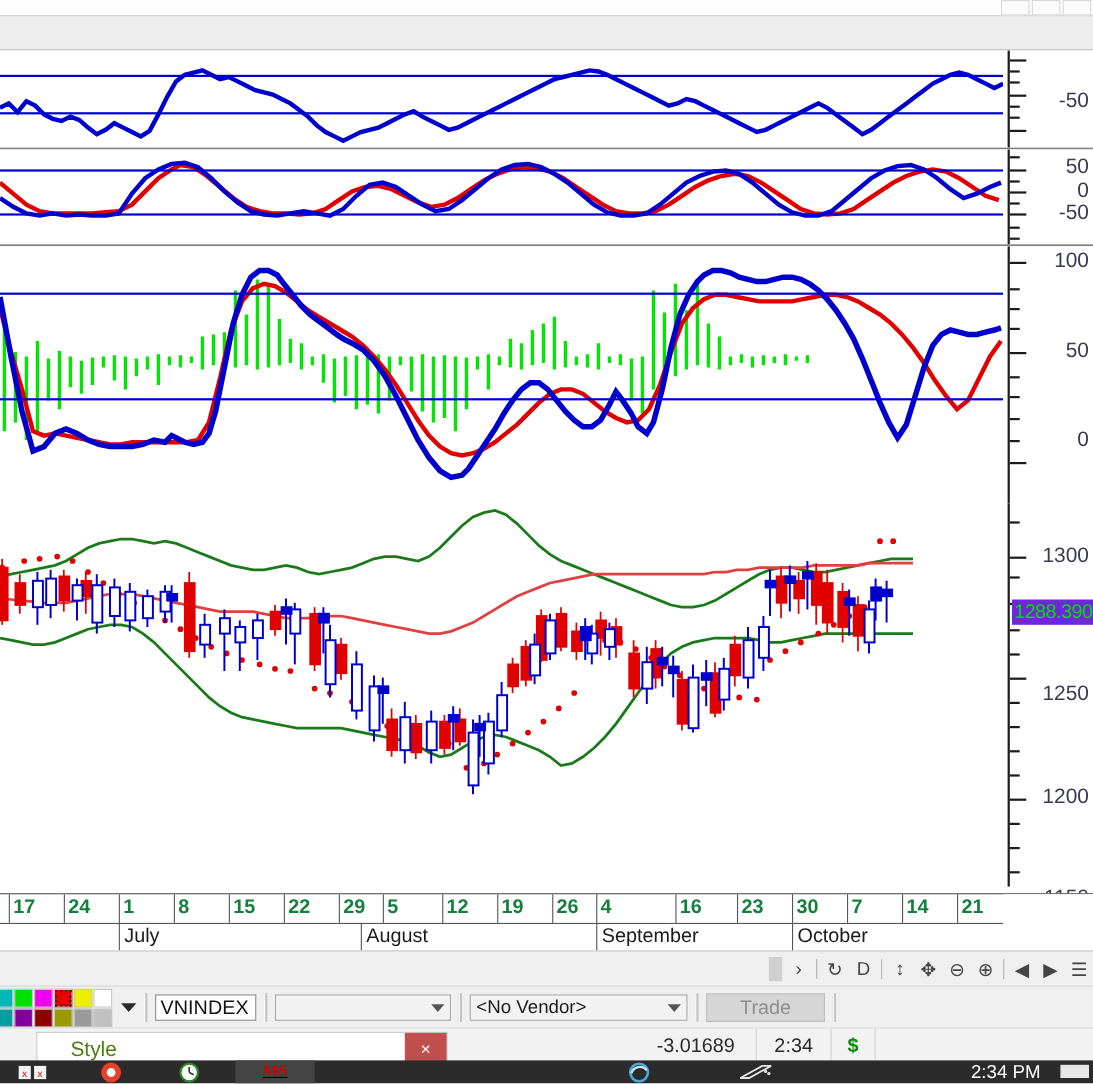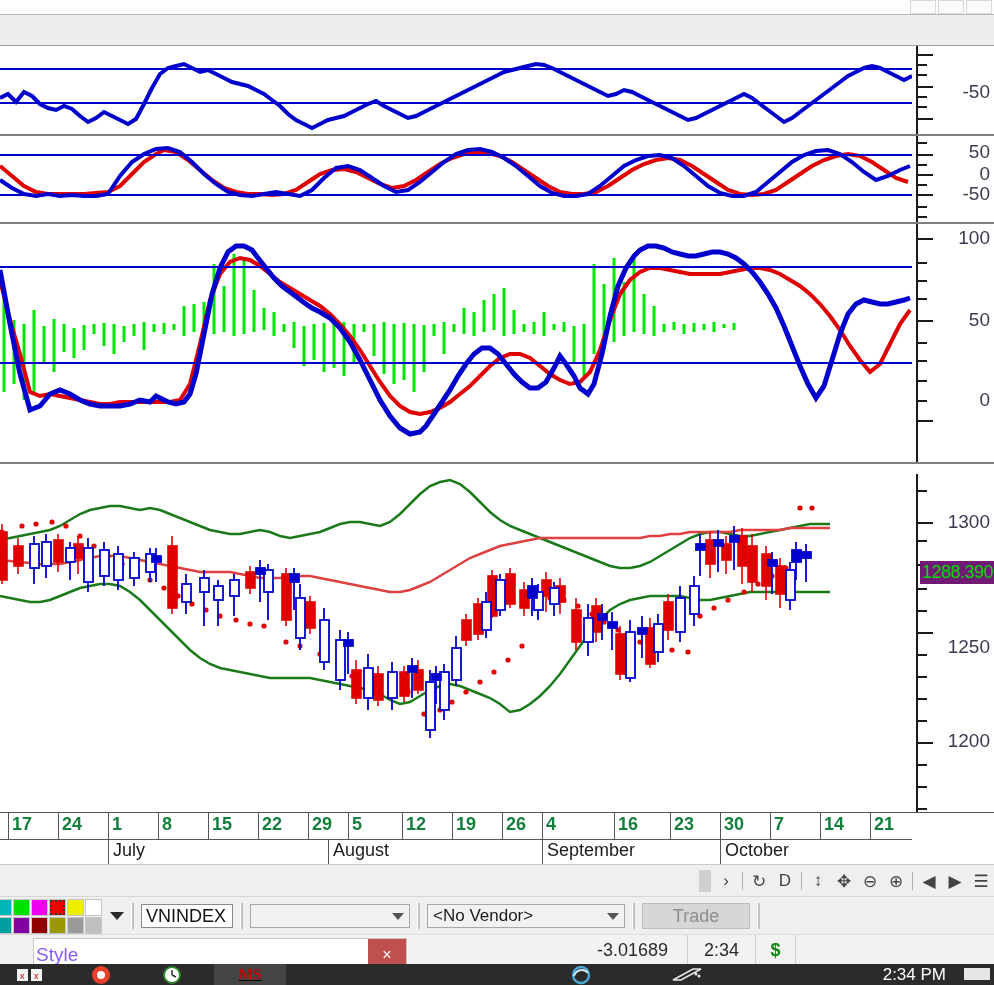--- a/index.html
+++ b/index.html
@@ -18,21 +18,21 @@
   .plot{position:absolute;left:0;top:0;width:912px;height:100%;overflow:hidden;background:#fff;}
   .axis{position:absolute;left:912px;top:0;width:82px;height:100%;background:#fff;border-left:0;}
   .axisline{position:absolute;left:4px;top:0;width:2px;height:100%;background:#1a1a1a;}
   .tick{position:absolute;left:6px;width:9px;height:2px;background:#1a1a1a;}
   .tickmaj{position:absolute;left:6px;width:15px;height:2px;background:#1a1a1a;}
   .alabel{position:absolute;right:4px;transform:translateY(-50%);font-size:19px;color:#3a3a52;font-family:"Liberation Sans",sans-serif;white-space:nowrap;}
 
   #pane1{top:0;height:88px;}
   #pane2{top:90px;height:86px;}
   #pane3{top:178px;height:238px;}
-  #pane4{top:428px;height:348px;border-bottom:none;}
+  #pane4{top:412px;height:348px;border-bottom:none;}
 
   .lvl{position:absolute;left:0;width:912px;height:2px;background:#0000cd;}
 
   
   .dateaxis{position:absolute;left:0;top:812px;width:994px;height:52px;background:#fff;border-top:1px solid #555;}
   .daterow{position:absolute;left:0;top:0;width:912px;height:26px;border-bottom:1px solid #555;}
   .monthrow{position:absolute;left:0;top:26px;width:912px;height:26px;}
   .dcell{position:absolute;top:0;height:26px;border-left:1px solid #555;box-sizing:border-box;}
   .dcell span{position:absolute;left:3px;top:1px;font-size:18px;color:#15803d;font-weight:bold;}
   .mcell{position:absolute;top:0;height:26px;border-left:1px solid #555;box-sizing:border-box;}
@@ -57,31 +57,31 @@
   .combo{height:24px;background:#f2f2f2;border:1px solid #a8a8a8;display:flex;align-items:center;justify-content:space-between;padding:0 5px;font-size:17px;color:#1a1a1a;box-sizing:border-box;}
   .combo .cv{width:0;height:0;border-left:6px solid transparent;border-right:6px solid transparent;border-top:7px solid #555;}
   .tradebtn{width:108px;height:26px;background:#d6d6d6;border:1px solid #bdbdbd;display:flex;align-items:center;justify-content:center;font-size:18px;color:#8e8e8e;box-sizing:border-box;}
 
   
   .statusbar{position:absolute;left:0;top:934px;width:994px;height:30px;background:#f2f2f2;border-top:1px solid #dcdcdc;display:flex;align-items:center;font-size:18px;color:#2a2a2a;}
   .sfield{height:30px;display:flex;align-items:center;justify-content:center;border-right:1px solid #cfcfcf;box-sizing:border-box;}
 
   
   .stylepop{position:absolute;left:33px;top:938px;width:372px;height:32px;background:#fff;border:1px solid #c8c8c8;display:flex;align-items:center;z-index:30;}
-  .stylepop .lbl{margin-left:2px;font-size:19px;color:#8b5cf6;}
+  .stylepop .lbl{margin-left:30px;font-size:19px;color:#4d7c0f;}
   .stylepop .xbtn{position:absolute;right:0;top:0;width:38px;height:32px;background:#c0504d;color:#fff;display:flex;align-items:center;justify-content:center;font-size:16px;}
 
   
   .taskbar{position:absolute;left:0;top:964px;width:994px;height:21px;background:#2b2b2b;z-index:40;}
   .tbicon{position:absolute;top:0;height:21px;display:flex;align-items:center;justify-content:center;}
   .tbactive{position:absolute;top:0;height:21px;background:#444;}
   .tbclock{position:absolute;right:48px;top:0;height:21px;display:flex;align-items:center;color:#fff;font-size:17px;}
   .tbshow{position:absolute;right:4px;top:4px;width:26px;height:12px;background:#e6e6e6;}
 
-  .pricelabel{position:absolute;background:#701a75;color:#00e000;font-family:"Liberation Sans",sans-serif;font-size:18px;padding:1px 2px;letter-spacing:-0.5px;white-space:nowrap;}
+  .pricelabel{position:absolute;background:#6d28d9;color:#00e000;font-family:"Liberation Sans",sans-serif;font-size:18px;padding:1px 2px;letter-spacing:-0.5px;white-space:nowrap;}
 </style>
 </head>
 <body>
 
 <div class="app">
 
   <div class="topstrip">
     <div class="winbtns">
       <div class="winbtn"></div>
       <div class="winbtn"></div>

